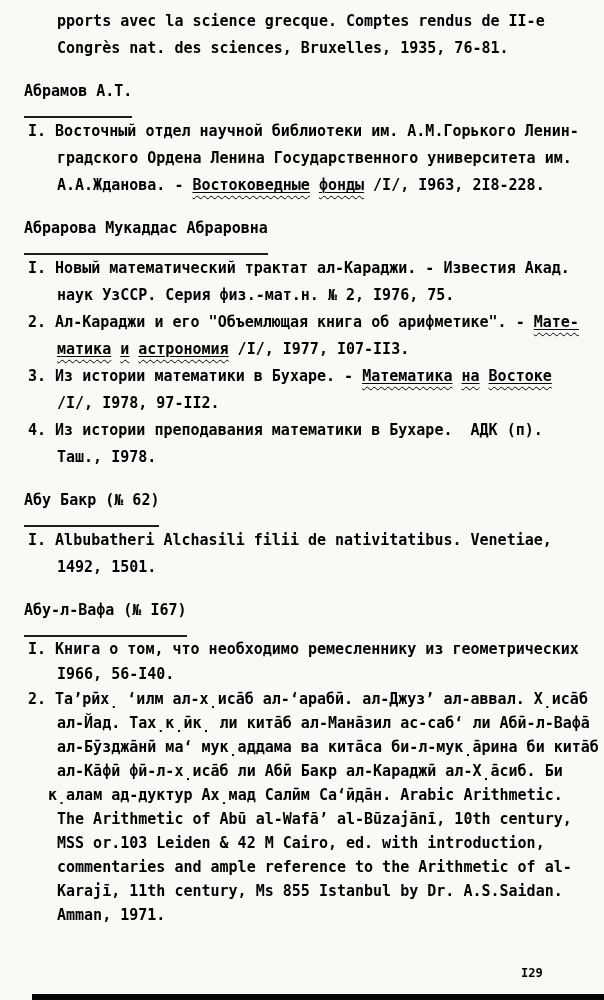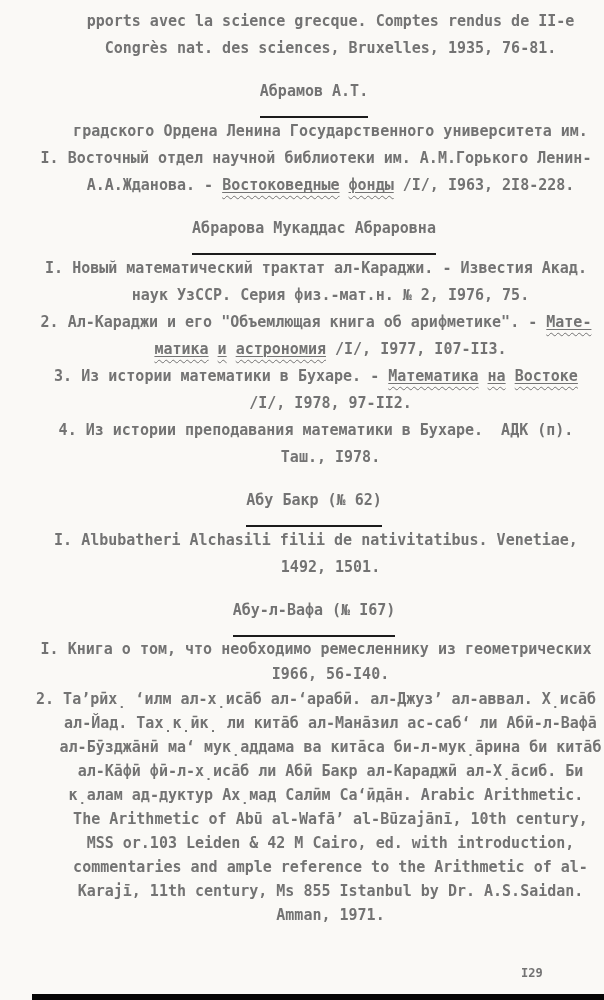--- a/index.html
+++ b/index.html
@@ -4,23 +4,22 @@
 <style>
   html,body{margin:0;padding:0;background:#e8e8e6;}
   .page{
     position:relative;
     width:604px;height:1000px;
     margin:0 auto;
     background:#faf9f6;
     overflow:hidden;
     font-family:"DejaVu Sans Mono","Liberation Mono",monospace;
     font-weight:bold;
-    color:#737373;
+    color:#000000;
     font-size:15px;
-    text-align:center;
   }
   .cont-block{padding-top:8px;}
   .ln{white-space:pre;line-height:27px;}
   .first{margin-left:28px;}
   .cont{margin-left:57px;}
   .cont-k{margin-left:48px;}
   .heading{margin:16px 0 13px 24px;line-height:27px;white-space:pre;}
   .hx{border-bottom:2px solid #1c1c1c;padding-bottom:16px;}
   
   .tw-w{text-decoration-line:underline;text-decoration-style:wavy;text-decoration-thickness:1px;text-underline-offset:5px;}
@@ -38,22 +37,22 @@
 <div class="page">
 
   <div class="cont-block">
     <div class="ln cont">pports avec la science grecque. Comptes rendus de II-e</div>
     <div class="ln cont">Congrès nat. des sciences, Bruxelles, 1935, 76-81.</div>
   </div>
 
   <section>
     <div class="heading"><span class="hx">Абрамов А.Т.</span></div>
     <div class="entry">
+      <div class="ln first">I. Восточный отдел научной библиотеки им. А.М.Горького Ленин-</div>
       <div class="ln cont">градского Ордена Ленина Государственного университета им.</div>
-      <div class="ln first">I. Восточный отдел научной библиотеки им. А.М.Горького Ленин-</div>
       <div class="ln cont">А.А.Жданова. - <span class="tw-w"><span class="tw-s">Востоковедные</span></span> <span class="tw-w"><span class="tw-s">фонды</span></span> /I/, I963, 2I8-228.</div>
     </div>
   </section>
 
   <section>
     <div class="heading"><span class="hx">Абрарова Мукаддас Абраровна</span></div>
     <div class="entry">
       <div class="ln first">I. Новый математический трактат ал-Караджи. - Известия Акад.</div>
       <div class="ln cont">наук УзССР. Серия физ.-мат.н. № 2, I976, 75.</div>
     </div>

